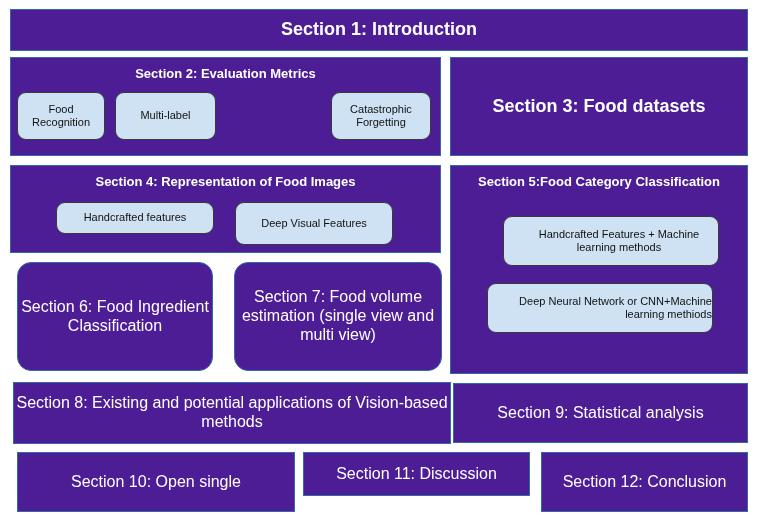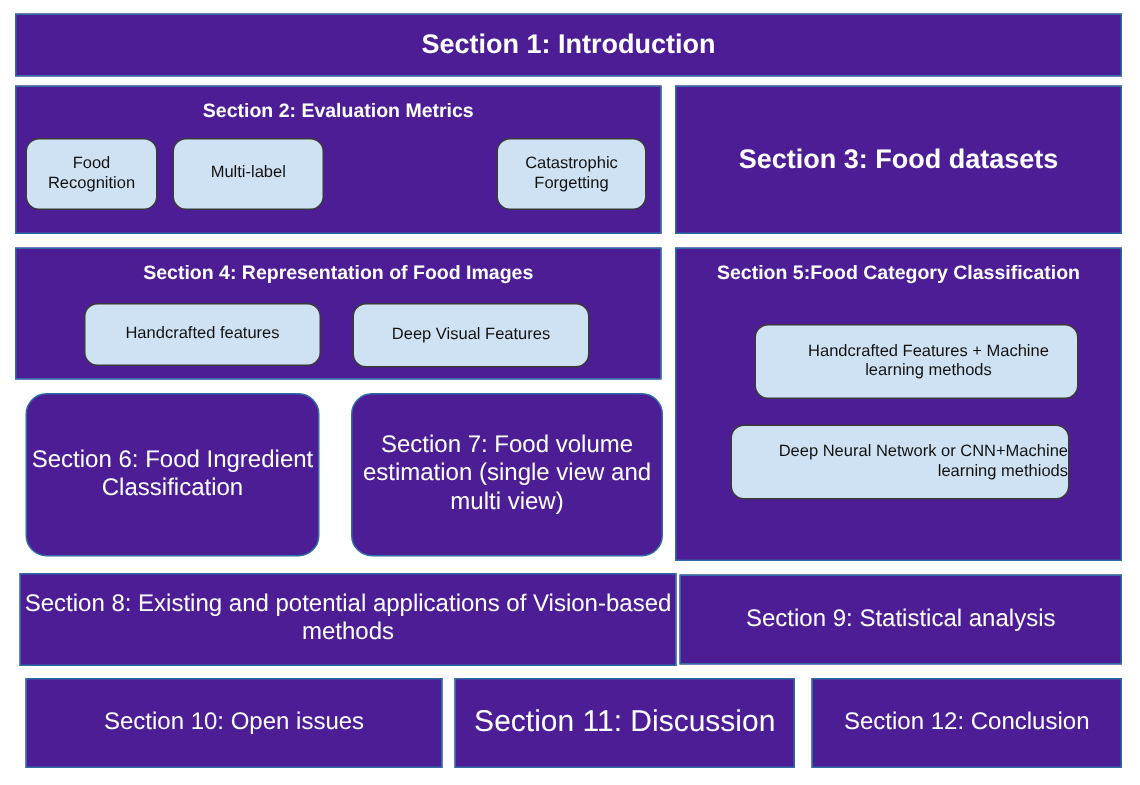--- a/index.html
+++ b/index.html
@@ -76,31 +76,31 @@
   #sec3  { left: 450px; top: 57px;  width: 298px; height: 99px;  font-size: 18px; }
   #sec4  { left: 10px;  top: 165px; width: 431px; height: 88px; }
   #sec4 .sec-title { top: 8px;  font-size: 13px; }
   #sec5  { left: 450px; top: 165px; width: 298px; height: 209px; }
   #sec5 .sec-title { top: 8px;  font-size: 13px; }
   #sec6  { left: 17px;  top: 262px; width: 196px; height: 109px; font-size: 16px; }
   #sec7  { left: 234px; top: 262px; width: 208px; height: 109px; font-size: 16px; }
   #sec8  { left: 13px;  top: 382px; width: 438px; height: 62px;  font-size: 16px; }
   #sec9  { left: 453px; top: 383px; width: 295px; height: 60px;  font-size: 16px; }
   #sec10 { left: 17px;  top: 452px; width: 278px; height: 60px;  font-size: 16px; }
-  #sec11 { left: 303px; top: 452px; width: 227px; height: 60px;  font-size: 20px; }
+  #sec11 { left: 303px; top: 452px; width: 227px; height: 44px;  font-size: 16px; }
   #sec12 { left: 541px; top: 452px; width: 207px; height: 60px;  font-size: 16px; }
 
   
   #s2b0 { left: 6px;   top: 34px; width: 88px;  height: 48px; }
   #s2b1 { left: 104px; top: 34px; width: 101px; height: 48px; }
   #s2b2 { left: 213px; top: 34px; width: 98px;  height: 48px; }
   #s2b3 { left: 320px; top: 34px; width: 100px; height: 48px; }
 
   
-  #s4b0 { left: 45px;  top: 36px; width: 158px; height: 42px; }
+  #s4b0 { left: 45px;  top: 36px; width: 158px; height: 32px; }
   #s4b1 { left: 224px; top: 36px; width: 158px; height: 43px; }
 
   
   #s5b0 { left: 52px; top: 50px;  width: 216px; height: 50px; padding-left: 16px; }
   #s5b1 { left: 36px; top: 117px; width: 226px; height: 50px; text-align: right; }
 </style>
 </head>
 <body>
 
 <div id="diagram">
@@ -156,21 +156,21 @@
 
   <div class="sec" id="sec8">
     <span>Section 8: Existing and potential applications of Vision-based methods</span>
   </div>
 
   <div class="sec" id="sec9">
     <span>Section 9: Statistical analysis</span>
   </div>
 
   <div class="sec" id="sec10">
-    <span>Section 10: Open issues</span>
+    <span>Section 10: Open single</span>
   </div>
 
   <div class="sec" id="sec11">
     <span>Section 11: Discussion</span>
   </div>
 
   <div class="sec" id="sec12">
     <span>Section 12: Conclusion</span>
   </div>
 

